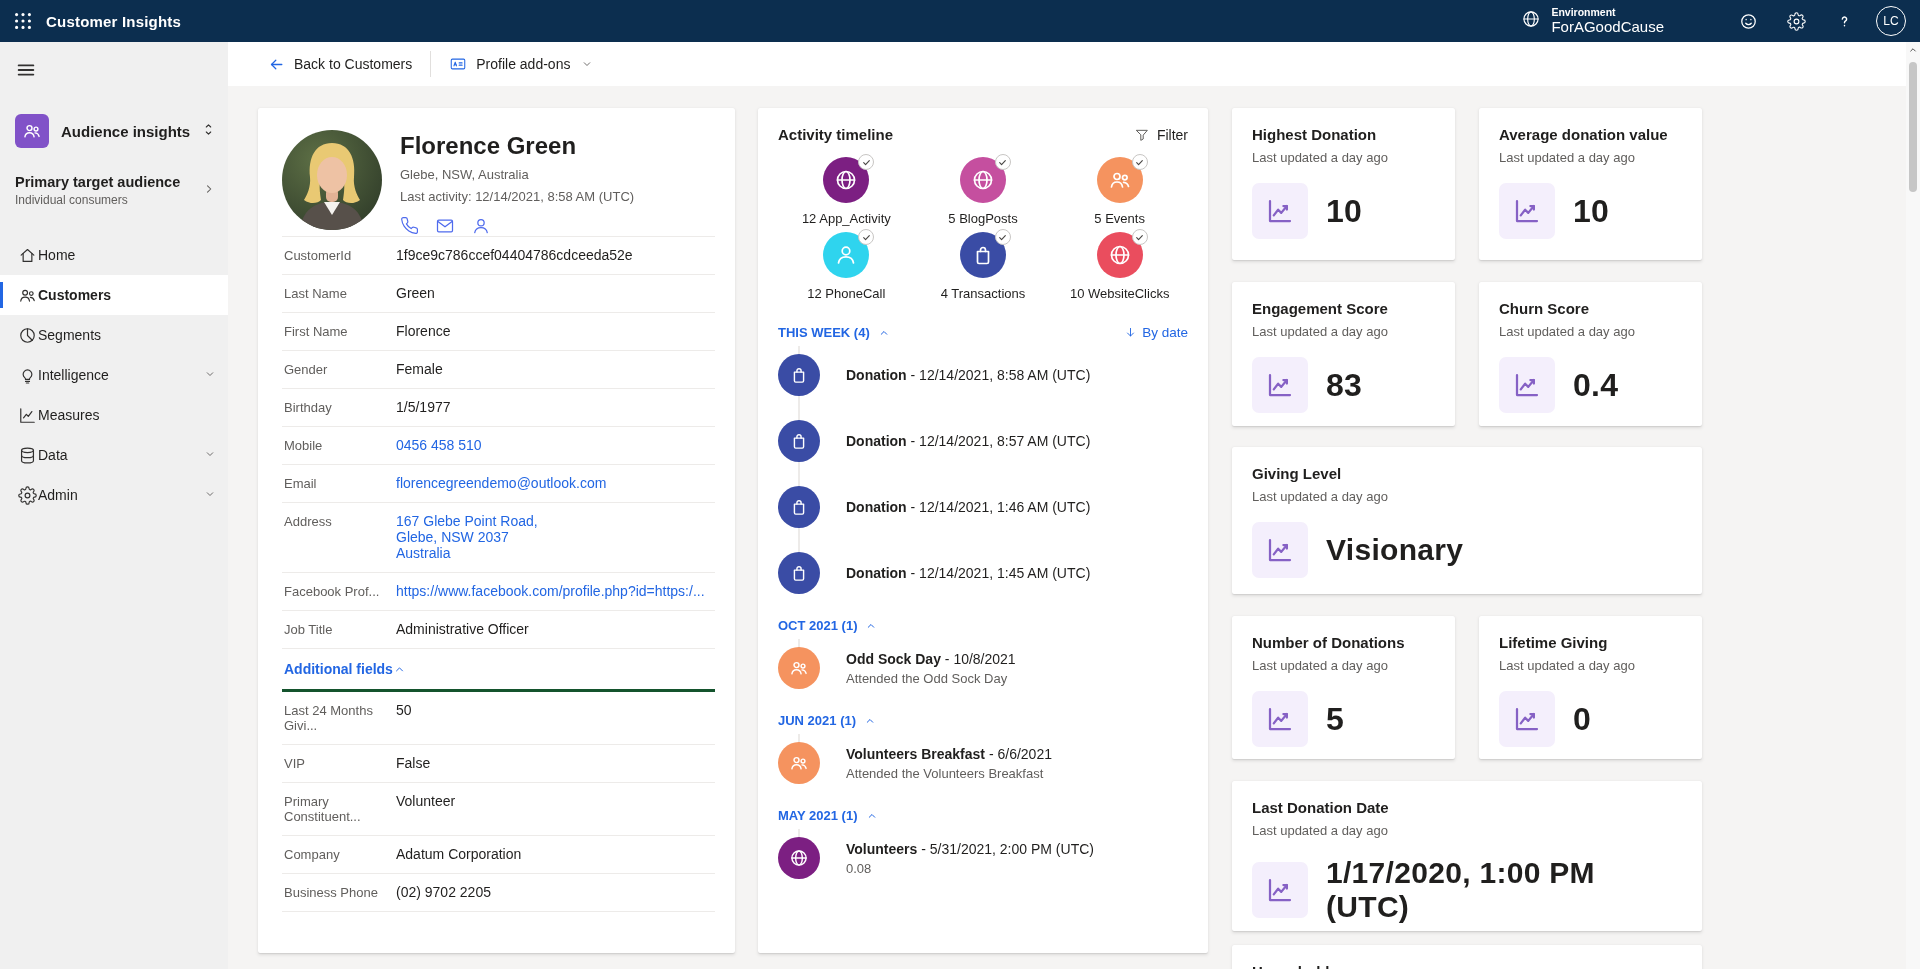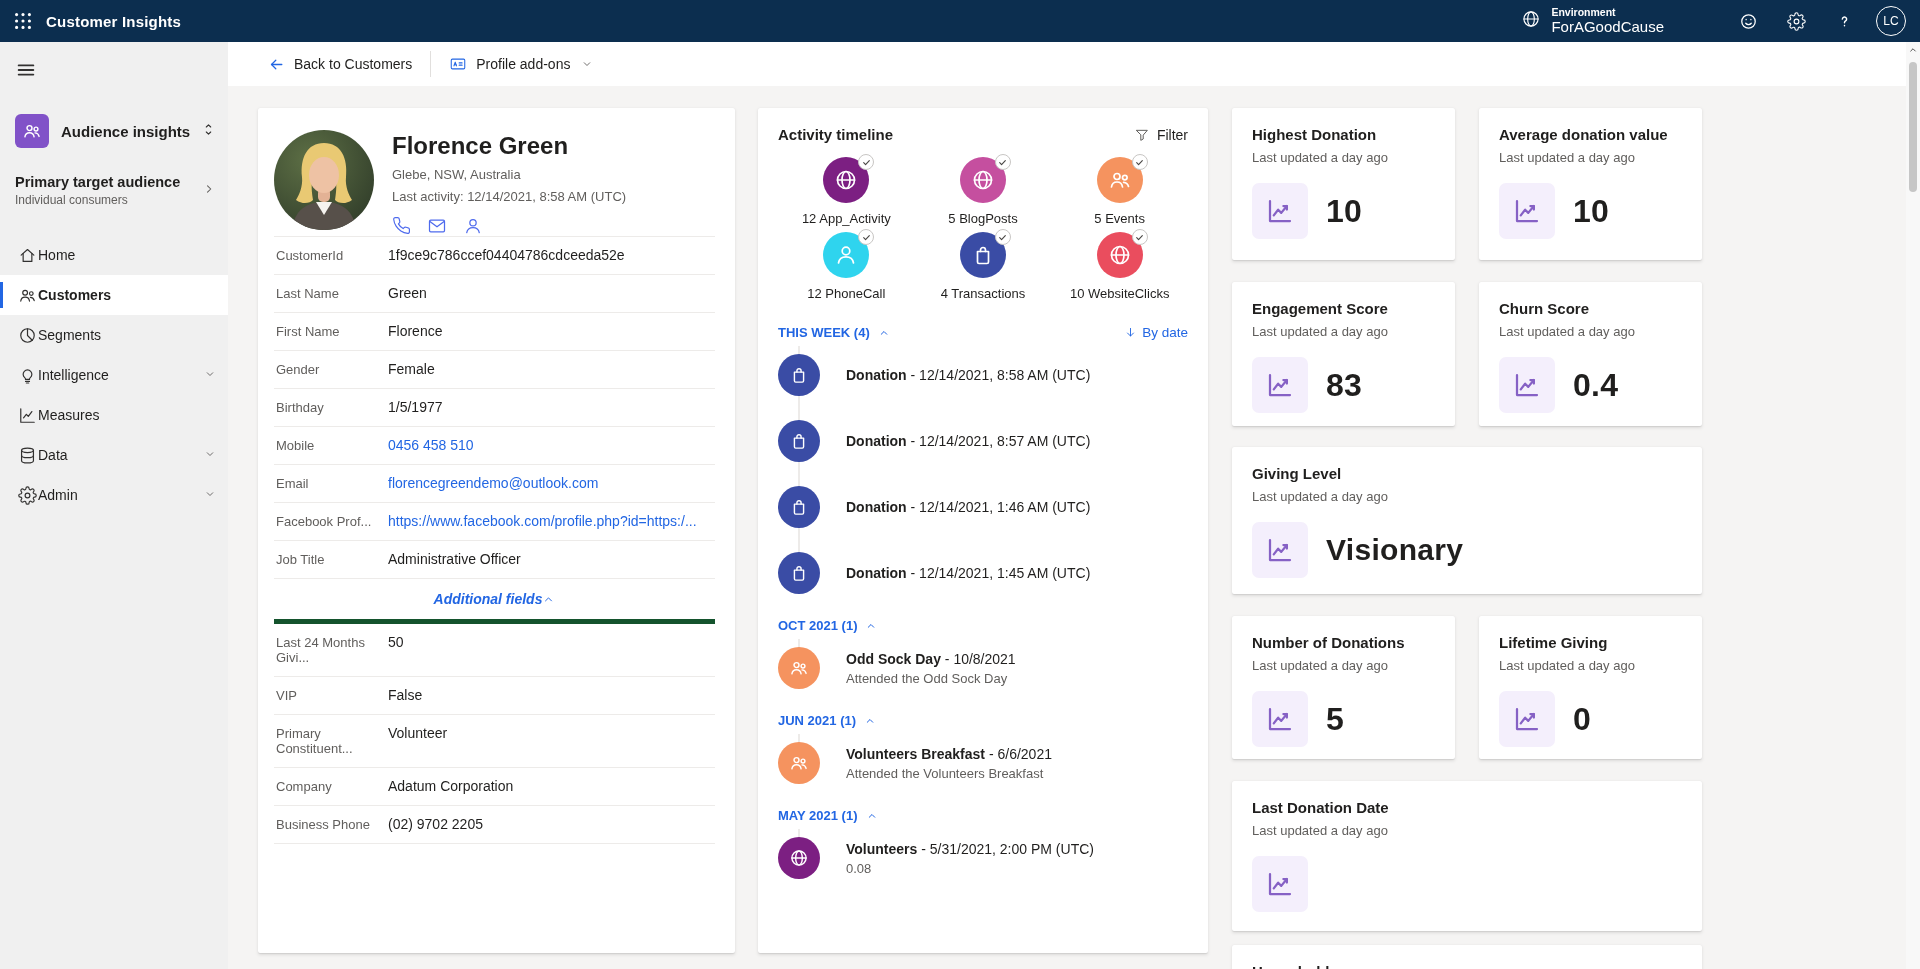--- a/index.html
+++ b/index.html
@@ -43,35 +43,35 @@
   .back-btn .ic { color:#2266e3; display:flex; }
   .cmd-divider { width:1px; height:26px; background:#e1dfdd; margin:0 18px; }
   .addons-btn { display:flex; align-items:center; gap:9px; cursor:pointer; font-size:14px; }
   .addons-btn .ic { color:#2266e3; display:flex; }
   .addons-btn .chev { color:#605e5c; display:flex; margin-left:2px; }
 
   
   .card { background:#fff; border-radius:2px; box-shadow:0 1.6px 3.6px rgba(0,0,0,.1), 0 .3px .9px rgba(0,0,0,.07); }
 
   
-  .profile-card { position:absolute; left:258px; top:108px; width:477px; height:845px; padding:22px 20px 0 16px; overflow:hidden; }
+  .profile-card { position:absolute; left:258px; top:108px; width:477px; height:845px; padding:22px 20px 0 24px; overflow:hidden; }
   .profile-head { display:flex; }
   .photo { width:100px; height:100px; border-radius:50%; overflow:hidden; flex:none; }
   .profile-head-text { margin-left:18px; padding-top:2px; }
   .profile-name { font-size:24px; font-weight:700; }
   .profile-loc, .profile-act { font-size:13px; color:#605e5c; margin-top:7px; }
   .contact-icons { display:flex; gap:16px; margin-top:12px; color:#4f6bed; }
   .contact-icons .cic { cursor:pointer; display:flex; }
   .fields { margin-top:0; border-top:1px solid #edebe9; }
   .field-row { display:flex; padding:10px 0 11px 2px; border-bottom:1px solid #edebe9; }
   .field-label { width:112px; flex:none; font-size:13px; color:#605e5c; padding-top:1px; }
   .field-value { font-size:14px; color:#201f1e; white-space:pre-line; max-width:330px; overflow:hidden; }
   .field-value.link { color:#2266e3; cursor:pointer; white-space:pre-line; }
   .field-value.nowrap { white-space:nowrap; }
-  .addl-row { display:flex; align-items:center; justify-content:center; padding:12px 2px; border-bottom:5px solid #14532d; cursor:pointer;font-style:italic; }
+  .addl-row { display:flex; align-items:center; justify-content:flex-start; padding:12px 2px; border-bottom:3px solid #14532d; cursor:pointer; }
   .addl-label { font-size:14px; font-weight:700; color:#2266e3; }
   .addl-chev { color:#2266e3; display:flex; }
 
   
   .timeline-card { position:absolute; left:758px; top:108px; width:450px; height:845px; padding:18px 20px 0 20px; overflow:hidden; }
   .tl-head { display:flex; align-items:center; justify-content:space-between; }
   .tl-title { font-size:15px; font-weight:700; }
   .filter-btn { display:flex; align-items:center; gap:7px; cursor:pointer; font-size:14px; color:#201f1e; }
   .filter-btn .ic { color:#605e5c; display:flex; }
   .chip-grid { display:grid; grid-template-columns:1fr 1fr 1fr; row-gap:6px; margin-top:14px; }
@@ -374,20 +374,26 @@
       </div>
       <div class="field-row">
         <div class="field-label">Mobile</div>
         <div class="field-value link">0456 458 510</div>
       </div>
       <div class="field-row">
         <div class="field-label">Email</div>
         <div class="field-value link">florencegreendemo@outlook.com</div>
       </div>
       <div class="field-row">
+        <div class="field-label">Address</div>
+        <div class="field-value link">167 Glebe Point Road,
+Glebe, NSW 2037
+Australia</div>
+      </div>
+      <div class="field-row">
         <div class="field-label">Facebook Prof...</div>
         <div class="field-value link nowrap">https://www.facebook.com/profile.php?id=https:/...</div>
       </div>
       <div class="field-row">
         <div class="field-label">Job Title</div>
         <div class="field-value">Administrative Officer</div>
       </div>
       <div class="addl-row">
         <div class="addl-label">Additional fields</div>
         <div class="addl-chev">
@@ -779,20 +785,21 @@
       <div class="kpi-title">Last Donation Date</div>
       <div class="kpi-sub">Last updated a day ago</div>
       <div class="kpi-body">
         <div class="kpi-ic">
           <svg viewBox="0 0 24 24" width="30" height="30" fill="none" stroke="currentColor" stroke-width="1.8" stroke-linecap="round" stroke-linejoin="round">
             <path d="M4 4v16h16"></path>
             <path d="M7 15.5l3.5-4.5 2.5 2.5L17.5 8"></path>
             <path d="M14.7 8h2.8v2.8"></path>
           </svg>
         </div>
+        <div class="kpi-value">1/17/2020, 1:00 PM (UTC)</div>
       </div>
     </div>
     <div class="card kpi-card full" style="height:86px;margin-bottom:0px">
       <div class="kpi-title">Household</div>
     </div>
   </div>
 
 <div class="scrollbar">
   <div class="sb-arrow" id="sb-up">
       <svg viewBox="0 0 24 24" width="10" height="10" fill="none" stroke="currentColor" stroke-width="2.4" stroke-linecap="round" stroke-linejoin="round">

